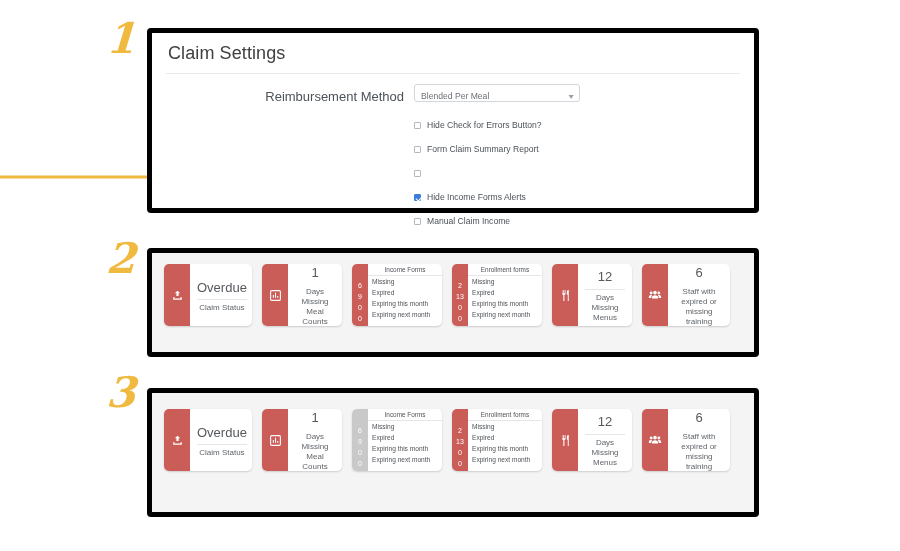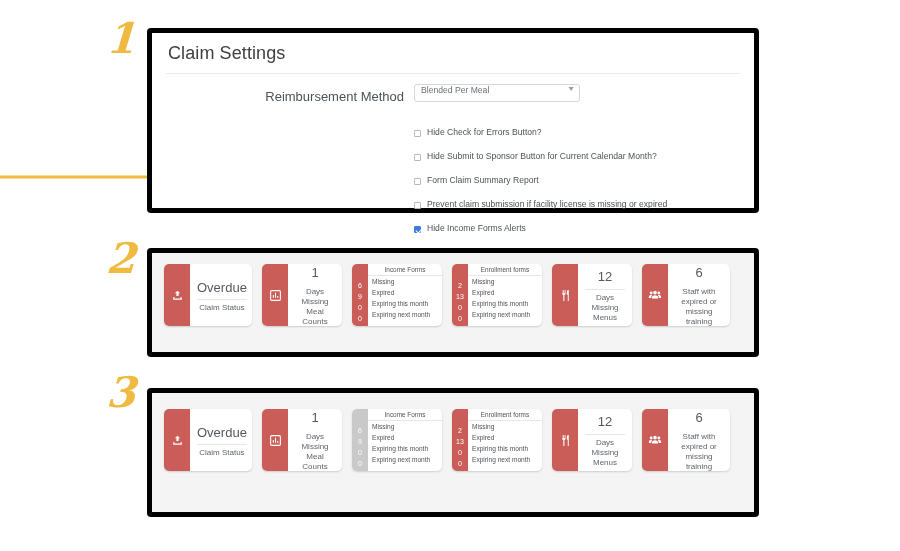--- a/index.html
+++ b/index.html
@@ -80,30 +80,30 @@
   }
   .select-box{
     width:166px;
     height:18px;
     border:1px solid #d3d6da;
     border-radius:3px;
     background:#ffffff;
     font-size:8.6px;
     color:#6b7177;
     display:flex;
-    align-items:flex-start;
+    align-items:flex-end;
     justify-content:space-between;
     padding:0 6px;
     box-sizing:border-box;
   }
   .caret{font-size:8px;color:#9aa0a6;line-height:1;transform:scaleX(1.3);}
 
   .check-row{
     display:flex;
-    align-items:flex-end;
+    align-items:center;
     margin-left:248px;
     margin-bottom:1px;
     height:23px;
   }
   .cbox{
     width:7px;height:7px;
     border:1px solid #b4b9be;
     border-radius:1px;
     background:#ffffff;
     margin-right:6px;
@@ -261,33 +261,28 @@
           <span>Blended Per Meal</span>
           <span class="caret">▾</span>
         </div>
       </div>
 
       <div class="check-row">
         <span class="cbox"></span>
         <span class="check-label">Hide Check for Errors Button?</span>
       </div>
 
-      <div class="check-row">
-        <span class="cbox"></span>
-        <span class="check-label">Hide Submit to Sponsor Button for Current Calendar Month?</span>
-      </div>
 
       <div class="check-row">
         <span class="cbox"></span>
         <span class="check-label">Form Claim Summary Report</span>
       </div>
 
       <div class="check-row">
         <span class="cbox"></span>
-        <span class="check-label">Prevent claim submission if facility license is missing or expired</span>
       </div>
 
       <div class="check-row">
         <span class="cbox checked"></span>
         <span class="check-label">Hide Income Forms Alerts</span>
       </div>
 
       <div class="check-row">
         <span class="cbox"></span>
         <span class="check-label">Manual Claim Income</span>

